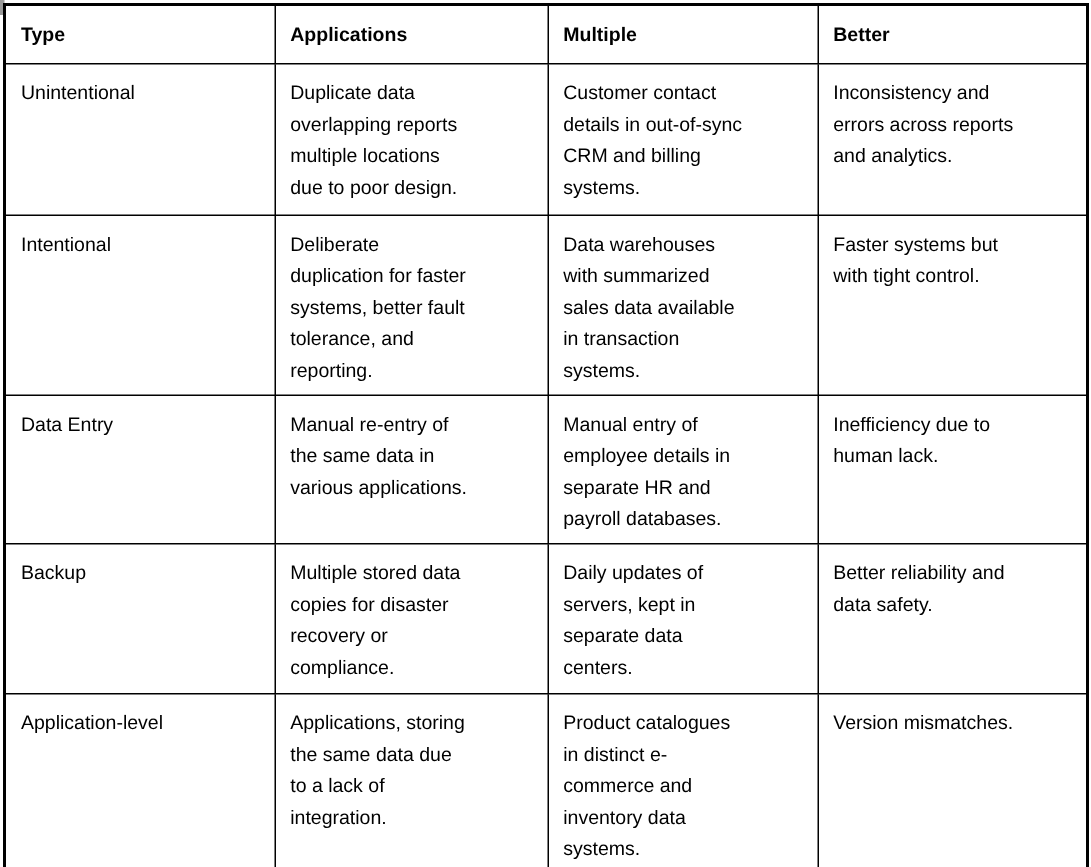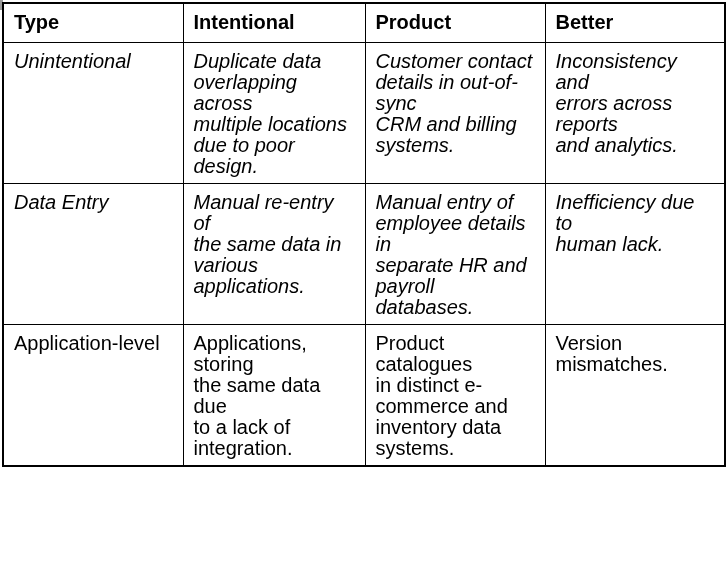--- a/index.html
+++ b/index.html
@@ -32,37 +32,37 @@
     top: 2px;
     width: 722px;
     border-collapse: collapse;
     table-layout: fixed;
     border: 2px solid #000000;
   }
   .dup-table th,
   .dup-table td {
     border: 1px solid #000000;
     padding: 8px 10px 6px 10px;
-    font-size: 20px;
+    font-size: 13px;
     line-height: 21px;
     text-align: left;
     vertical-align: top;
     white-space: pre-line;
     overflow: hidden;
   }
   .dup-table th {
     font-weight: bold;
     vertical-align: middle;
     padding-top: 4px;
     padding-bottom: 4px;
   }
   .dup-table thead tr      { height: 39px; }
-  .dup-table tbody tr.r0   { height: 101px; font-style: italic; }
+  .dup-table tbody tr.r0   { height: 101px; }
   .dup-table tbody tr.r1   { height: 119px; }
-  .dup-table tbody tr.r2   { height: 96px; font-style: italic; }
+  .dup-table tbody tr.r2   { height: 96px; }
   .dup-table tbody tr.r3   { height: 100px; }
   .dup-table tbody tr.r4   { height: 118px; }
   col.c0 { width: 180px; }
   col.c1 { width: 182px; }
   col.c2 { width: 180px; }
   col.c3 { width: 180px; }
 </style>
 </head>
 <body>
 
@@ -72,51 +72,79 @@
   <table class="dup-table">
     <colgroup>
       <col class="c0">
         <col class="c1">
         <col class="c2">
         <col class="c3">
     </colgroup>
     <thead>
       <tr>
         <th>Type</th>
-        <th>Intentional</th>
-        <th>Product</th>
+        <th>Applications</th>
+        <th>Multiple</th>
         <th>Better</th>
       </tr>
     </thead>
     <tbody>
       <tr class="r0">
         <td>Unintentional</td>
         <td>Duplicate data
-overlapping across
+overlapping reports
 multiple locations
 due to poor design.</td>
         <td>Customer contact
 details in out-of-sync
 CRM and billing
 systems.</td>
         <td>Inconsistency and
 errors across reports
 and analytics.</td>
+      </tr>
+      <tr class="r1">
+        <td>Intentional</td>
+        <td>Deliberate
+duplication for faster
+systems, better fault
+tolerance, and
+reporting.</td>
+        <td>Data warehouses
+with summarized
+sales data available
+in transaction
+systems.</td>
+        <td>Faster systems but
+with tight control.</td>
       </tr>
       <tr class="r2">
         <td>Data Entry</td>
         <td>Manual re-entry of
 the same data in
 various applications.</td>
         <td>Manual entry of
 employee details in
 separate HR and
 payroll databases.</td>
         <td>Inefficiency due to
 human lack.</td>
+      </tr>
+      <tr class="r3">
+        <td>Backup</td>
+        <td>Multiple stored data
+copies for disaster
+recovery or
+compliance.</td>
+        <td>Daily updates of
+servers, kept in
+separate data
+centers.</td>
+        <td>Better reliability and
+data safety.</td>
       </tr>
       <tr class="r4">
         <td>Application-level</td>
         <td>Applications, storing
 the same data due
 to a lack of
 integration.</td>
         <td>Product catalogues
 in distinct e-
 commerce and

